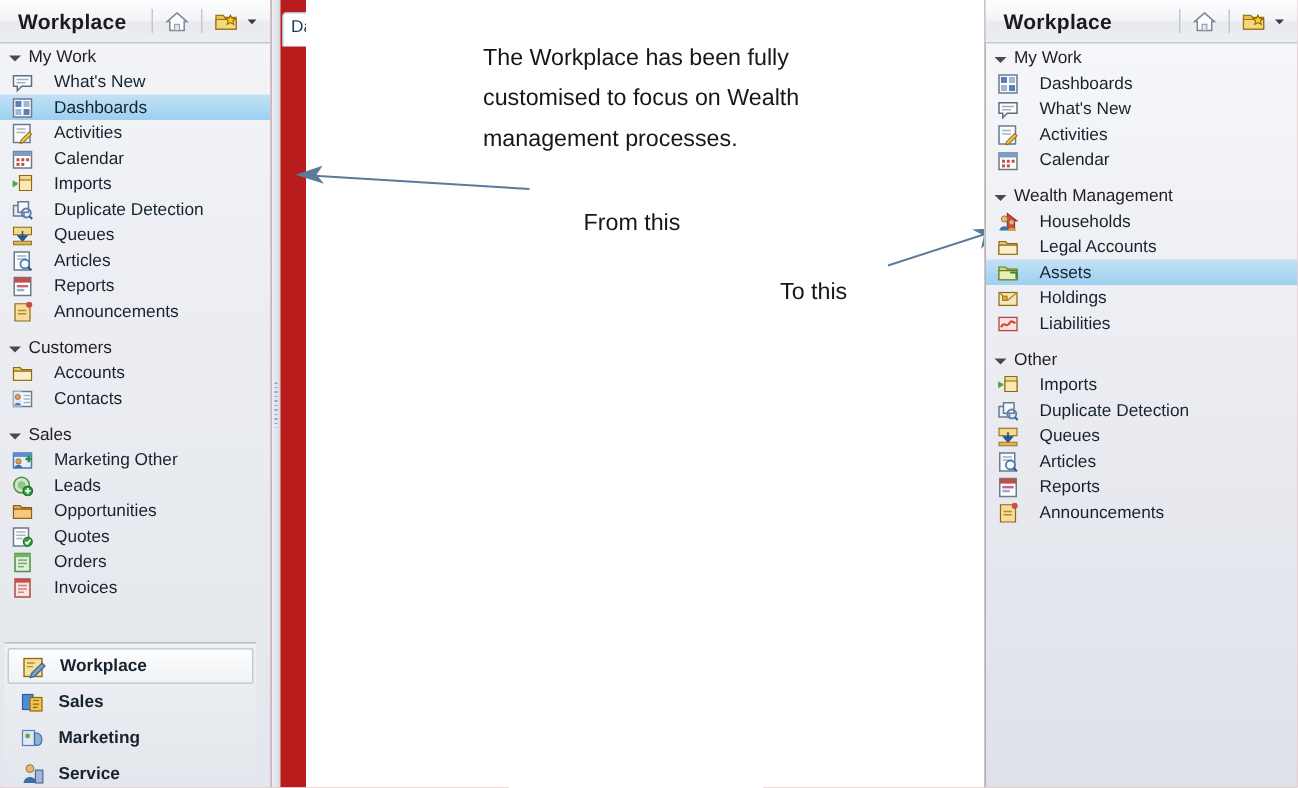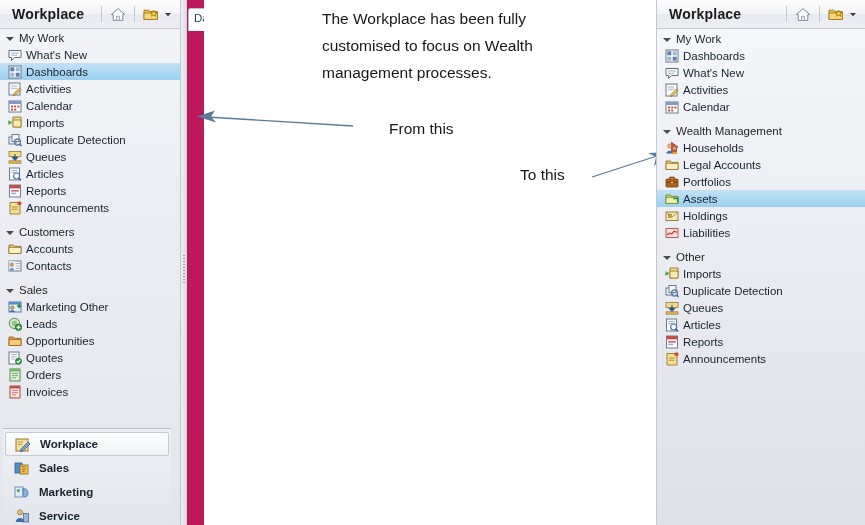--- a/index.html
+++ b/index.html
@@ -1,21 +1,21 @@
 <!DOCTYPE html>
 <html><head>
 <meta charset="utf-8">
 <style>
   html,body{margin:0;padding:0;}
   body{
     width:865px;height:525px;overflow:hidden;background:#ffffff;
     font-family:"Liberation Sans",sans-serif;
     -webkit-font-smoothing:antialiased;
   }
-  .stage{position:relative;width:865px;height:525px;background:#be185d;}
+  .stage{position:relative;width:865px;height:525px;background:#b91c1c;}
 
   
   .pane{position:absolute;top:0;height:525px;box-sizing:border-box;}
 
   .pane-header{
     position:relative;height:28px;
     background:linear-gradient(to bottom,#fdfdfe 0%,#f3f4f7 48%,#e8eaef 52%,#eceef2 100%);
     border-bottom:1px solid #c4c8d2;
     display:flex;align-items:center;
   }
@@ -39,21 +39,21 @@
   .group .tri{
     width:0;height:0;margin-right:5px;
     border-left:4px solid transparent;border-right:4px solid transparent;
     border-bottom:0;border-top:4px solid #4a4a4a;
     transform:translateY(1px);
   }
 
   
   .row{
     position:relative;display:flex;align-items:center;height:17px;
-    font-size:11.5px;color:#16232e;padding-left:26px;cursor:pointer;
+    font-size:11.5px;color:#16232e;padding-left:36px;cursor:pointer;
   }
   .row .ico{position:absolute;left:8px;top:2px;width:14px;height:14px;}
   .row.sel{background:linear-gradient(to bottom,#c5e0f6 0%,#addaf3 50%,#9ecff0 100%);}
 
   
   .launcher{
     position:absolute;left:3px;right:9px;bottom:0;top:428px;
     border-top:1px solid #b9bdc7;
     background:linear-gradient(to bottom,#eef0f4 0%,#e3e6ec 100%);
     padding-top:3px;box-sizing:border-box;
@@ -82,20 +82,21 @@
     border-radius:3px 3px 0 0;overflow:hidden;
   }
   .tabstub span{
     position:absolute;left:5px;top:3px;font-size:11.5px;color:#1a3c5a;white-space:nowrap;
   }
 
   
   .note{
     position:absolute;font-size:15.5px;color:#171717;line-height:27px;
     white-space:pre-wrap;
+    margin-top:20px;
   }
   .arrow-svg{position:absolute;overflow:visible;}
 </style>
 </head>
 <body>
 
 <div class="stage">
 
   <div class="pane" id="left-pane" style="left:0;width:181px;background:linear-gradient(to bottom,#f4f5f8 0%,#eceef3 35%,#e3e6ec 100%);border-right:1px solid #c4c8d2;">
     <div class="pane-header">
@@ -463,29 +464,20 @@
             </svg></span>
           <span>Households</span>
         </div>
         <div class="row">
           <span class="ico"><svg width="14" height="14" viewBox="0 0 14 14">
               <path d="M1 3 H5.4 L6.6 4.4 H13 V11.5 H1 Z" fill="#e9c672" stroke="#8a6a10" stroke-width=".8"></path>
               <path d="M1 5.4 H13 V11.5 H1 Z" fill="#fbefc9" stroke="#8a6a10" stroke-width=".7"></path>
             </svg></span>
           <span>Legal Accounts</span>
         </div>
-        <div class="row">
-          <span class="ico"><svg width="14" height="14" viewBox="0 0 14 14">
-              <rect x="1" y="4" width="12" height="8" rx="1" fill="#b5641f" stroke="#7a3f12" stroke-width=".8"></rect>
-              <rect x="1" y="6.4" width="12" height="1.6" fill="#8c4a16"></rect>
-              <path d="M5 4 L5 2.4 H9 V4" fill="none" stroke="#7a3f12" stroke-width="1.2"></path>
-              <rect x="5.6" y="6.2" width="2.8" height="2.2" fill="#e6c07a" stroke="#7a3f12" stroke-width=".5"></rect>
-            </svg></span>
-          <span>Portfolios</span>
-        </div>
         <div class="row sel">
           <span class="ico"><svg width="14" height="14" viewBox="0 0 14 14">
               <path d="M1 3 H5.4 L6.6 4.4 H13 V11.5 H1 Z" fill="#c9d96f" stroke="#6a7a20" stroke-width=".8"></path>
               <path d="M1 5.4 H13 V11.5 H1 Z" fill="#e7efb4" stroke="#6a7a20" stroke-width=".7"></path>
               <path d="M8.4 6.6 L12.6 6.6 L12.6 10.6" fill="none" stroke="#2d8a3c" stroke-width="1.3"></path>
             </svg></span>
           <span>Assets</span>
         </div>
         <div class="row">
           <span class="ico"><svg width="14" height="14" viewBox="0 0 14 14">

